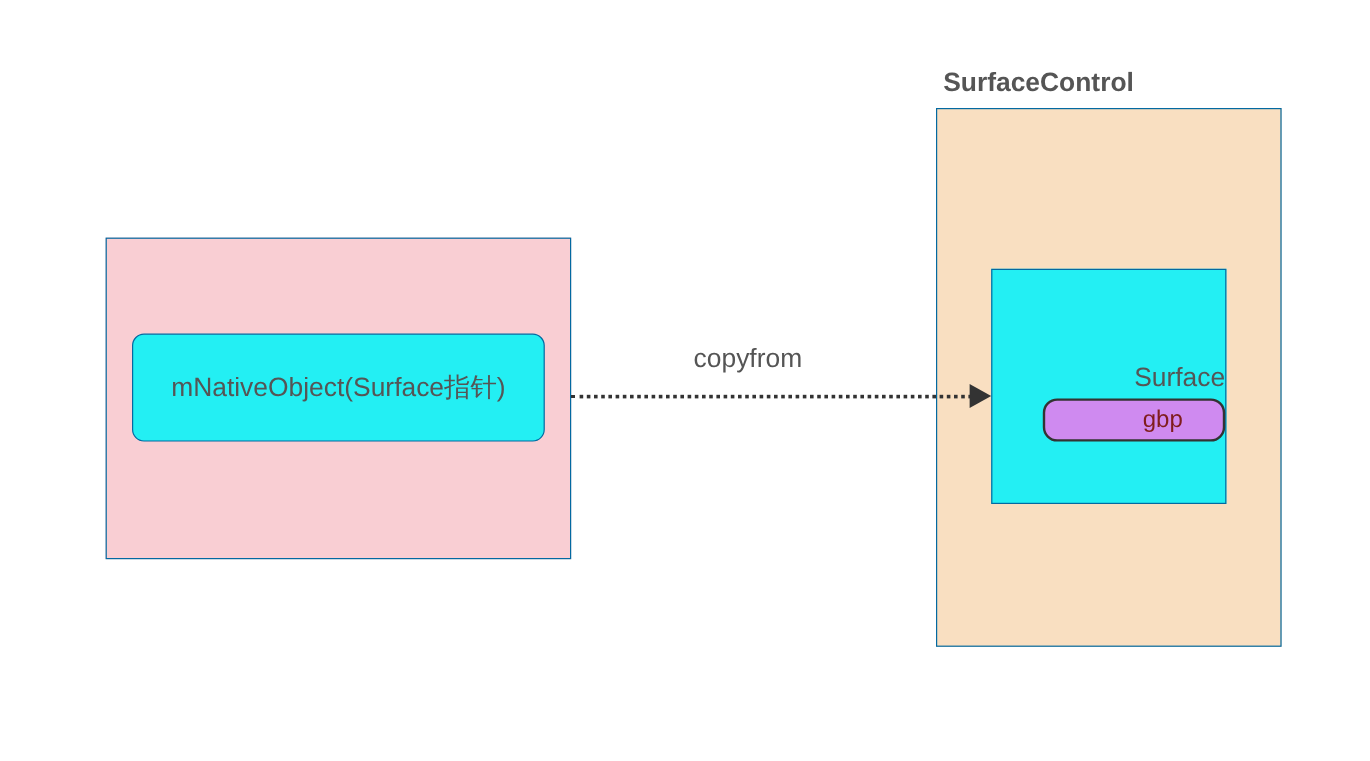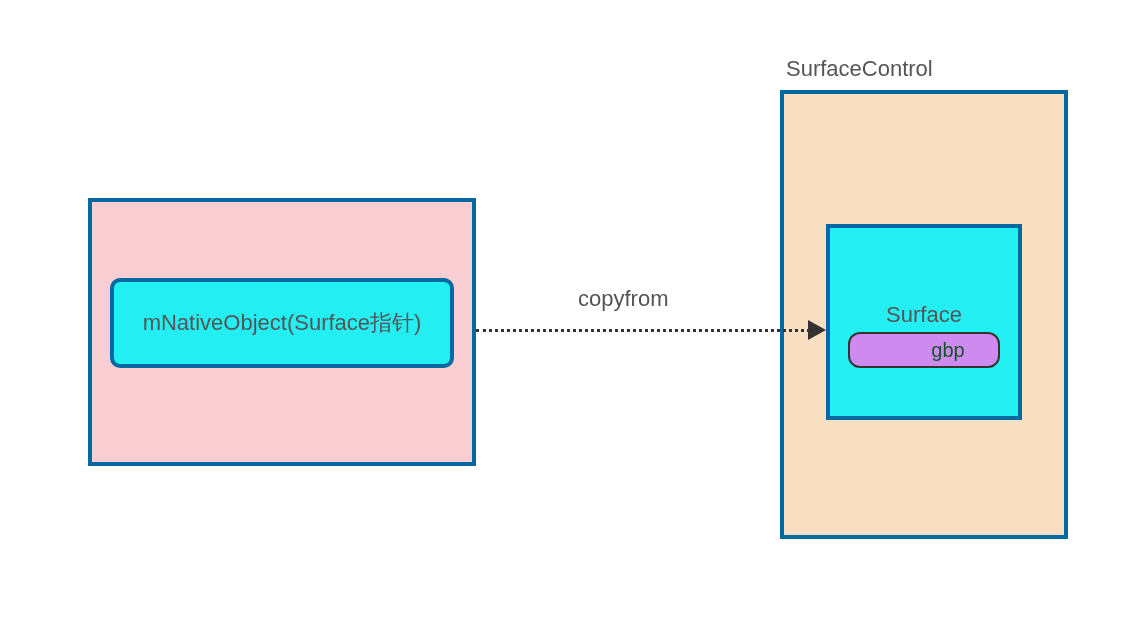--- a/index.html
+++ b/index.html
@@ -11,21 +11,21 @@
     font-family: "Microsoft YaHei", "Segoe UI", Arial, sans-serif;
     color: #444;
   }
   .canvas {
     position: relative;
     width: 1142px;
     height: 634px;
   }
   .box {
     position: absolute;
-    border: 4px solid #0369a1;
+    border: 1px solid #0369a1;
     box-sizing: border-box;
   }
   .label {
     position: absolute;
     font-size: 22px;
     color: #555;
     white-space: nowrap;
   }
 
   
@@ -54,57 +54,58 @@
     font-size: 22px;
     color: #555;
     padding: 6px 16px;
     line-height: 1.35;
   }
 
   
   .surface-control-label {
     left: 786px;
     top: 56px;
+    font-weight: bold;
   }
   .surface-control-box {
     left: 780px;
     top: 90px;
     width: 288px;
     height: 449px;
     background: #f9dfc1;
   }
   .surface-box {
     left: 826px;
     top: 224px;
     width: 196px;
     height: 196px;
     background: #23eff3;
     display: flex;
     flex-direction: column;
-    align-items: center;
+    align-items: flex-end;
     justify-content: center;
     gap: 4px;
   }
   .surface-text {
     font-size: 22px;
     color: #555;
     margin-top: 48px;
   }
   .gbp-box {
     position: relative;
     width: 152px;
     height: 36px;
     background: #cf8af0;
     border: 2px solid #333;
     border-radius: 12px;
     display: flex;
     align-items: center;
     justify-content: center;
     font-size: 20px;
-    color: #14532d;
+    color: #7f1d1d;
     box-sizing: border-box;
     margin-bottom: 22px;
     padding-left: 48px;
   }
 
   
   .arrow-line {
     position: absolute;
     left: 476px;
     top: 329px;

